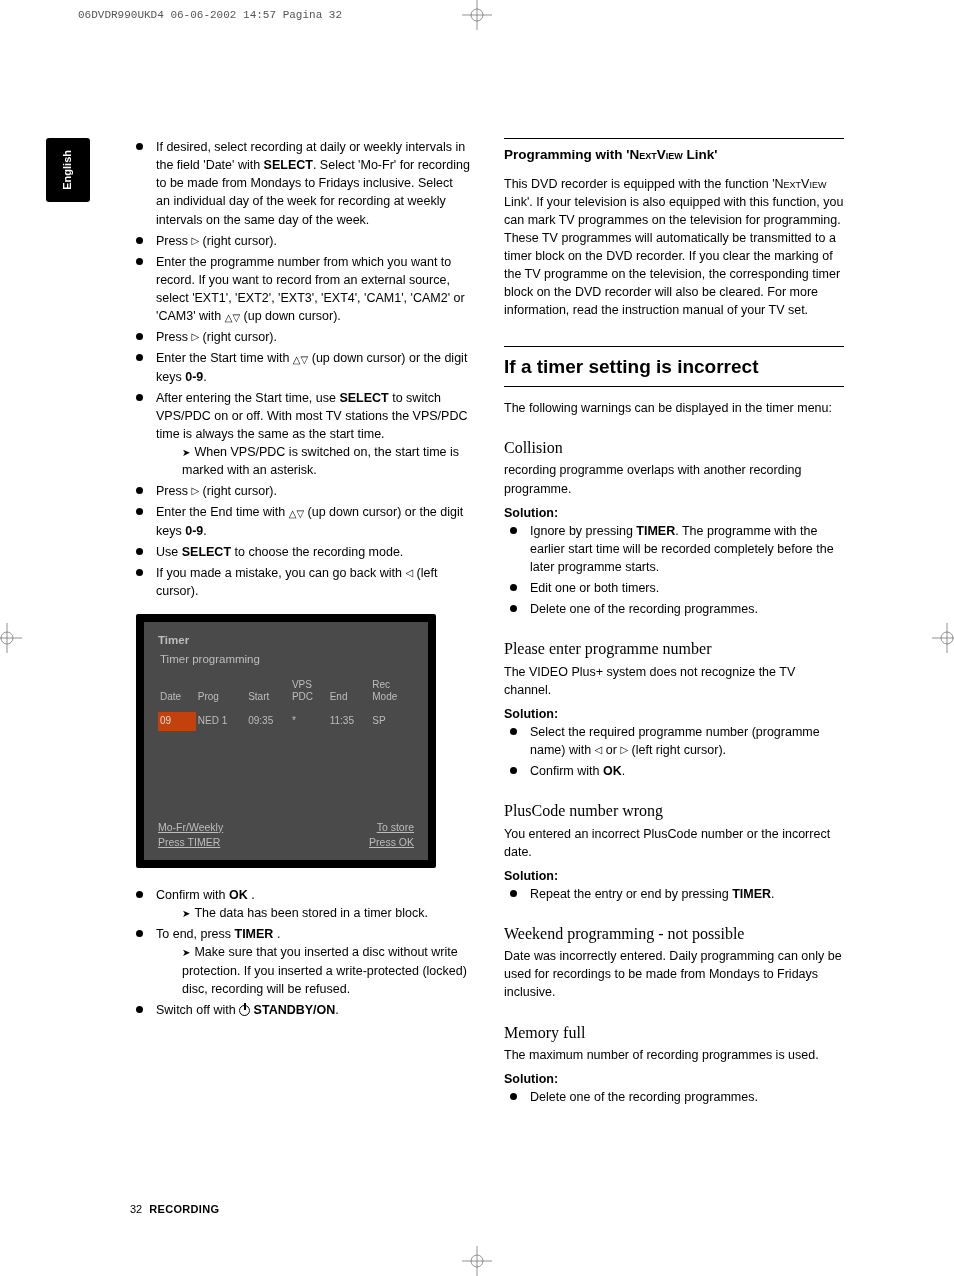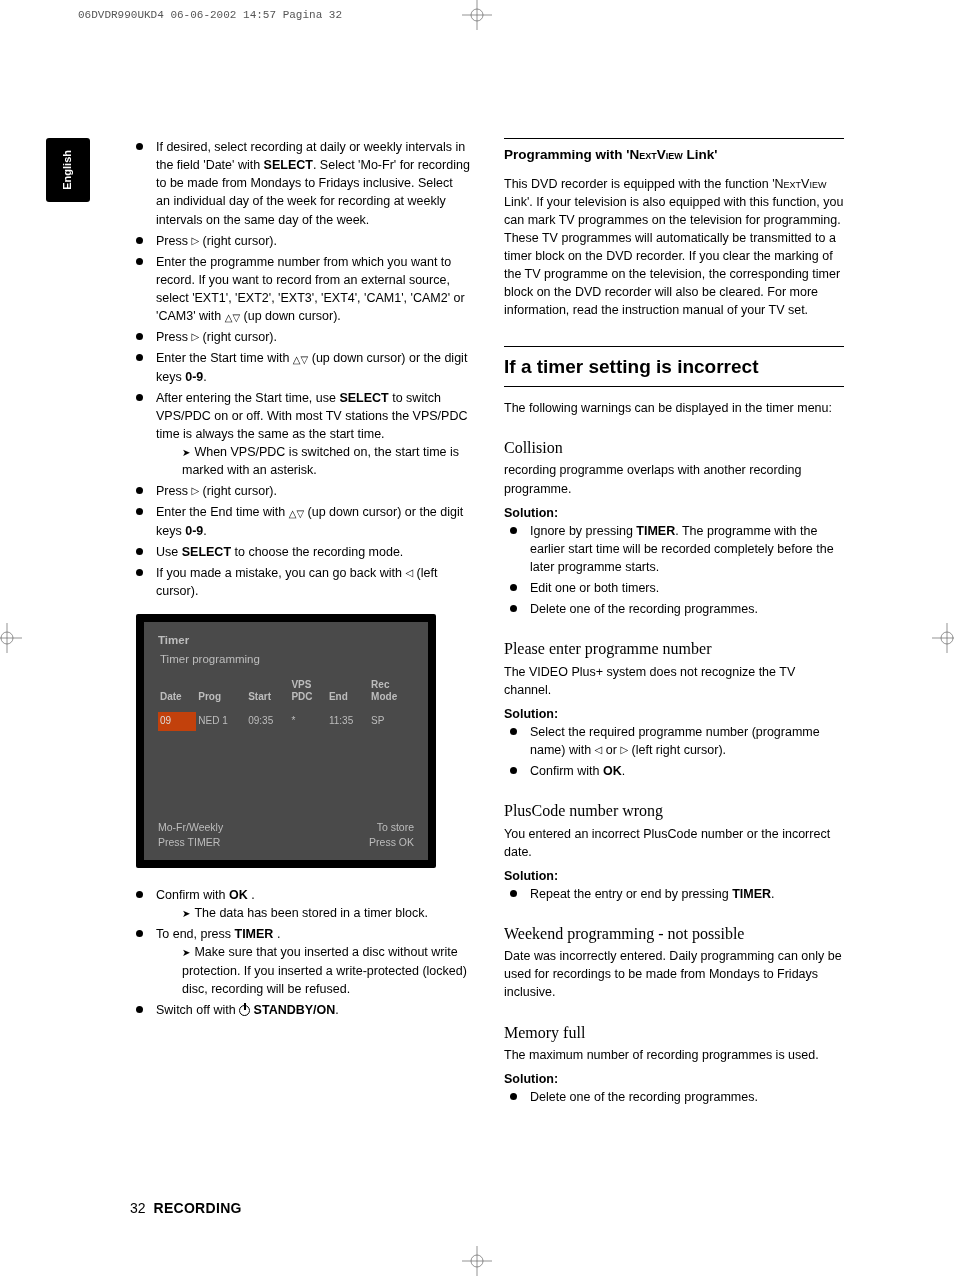--- a/index.html
+++ b/index.html
@@ -107,36 +107,37 @@
   .osd-title { font-weight: bold; margin-bottom: 2px; font-size: 11.5px; }
   .osd-sub { margin-left: 2px; margin-bottom: 10px; font-size: 11.5px; }
   .osd-table {
     width: 100%;
     border-collapse: collapse;
     font-size: 10px;
     color: #bdbdbd;
   }
   .osd-table th {
     text-align: left;
-    font-weight: bold;
+    font-weight: normal;
     padding: 2px 2px 10px 2px;
     vertical-align: bottom;
     line-height: 1.15;
   }
   .osd-table td { padding: 2px; }
   .osd-table td:first-child {
     background: #c2410c;
     color: #ddd;
   }
   .osd-footer {
     margin-top: auto;
     display: flex;
     justify-content: space-between;
     font-size: 10.5px;
     color: #bdbdbd;
+    text-decoration: underline;
   }
 
   h3.section {
     font-size: 13.5px;
     font-weight: bold;
     border-top: 1px solid #000;
     padding-top: 6px;
     margin-bottom: 10px;
   }
   h2.big {
@@ -184,21 +185,21 @@
     position: absolute;
     top: -3px; left: 4px;
     width: 1.4px; height: 7px;
     background: #000;
   }
 
   .footer {
     position: absolute;
     bottom: 58px;
     left: 130px;
-    font-size: 14px;
+    font-size: 11px;
   }
   .footer .pn { margin-right: 4px; }
   .footer .sect { font-weight: bold; letter-spacing: 0.3px; }
 </style>
 </head>
 <body>
 
 <div class="print-header">06DVDR990UKD4  06-06-2002  14:57  Pagina 32</div>
 
 <div class="crop crop-top"><svg viewBox="0 0 30 30">

